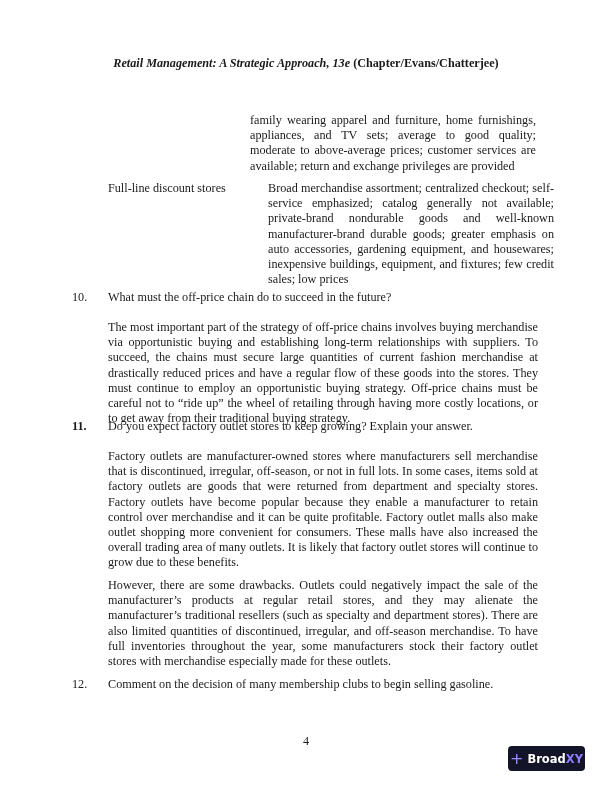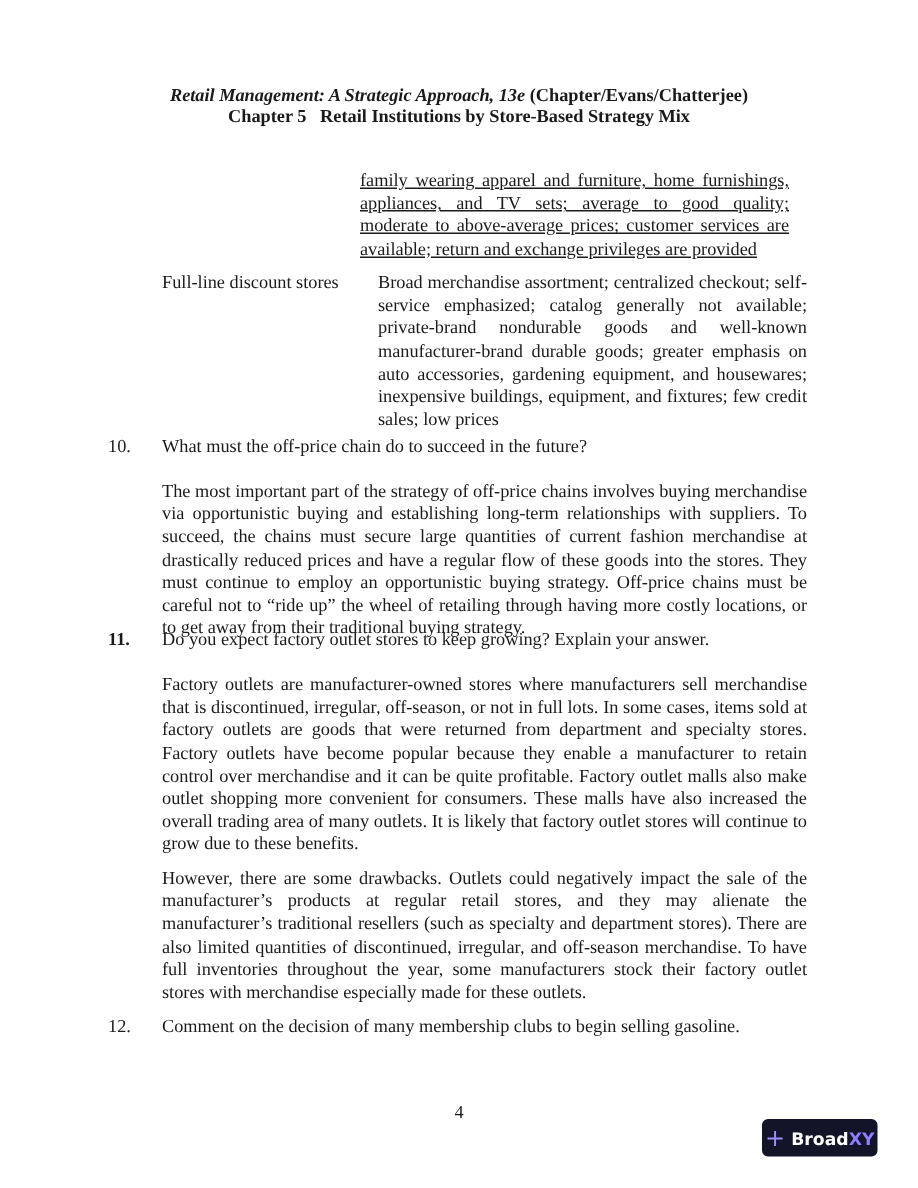--- a/index.html
+++ b/index.html
@@ -2,43 +2,40 @@
 <html><head>
 <meta charset="utf-8">
 <style>
   html, body { margin: 0; padding: 0; background: #ffffff; }
   body { width: 612px; height: 792px; position: relative; overflow: hidden;
          font-family: "Liberation Serif", serif; color: #1a1a1a; }
   .header { position: absolute; top: 56px; left: 0; width: 612px; text-align: center;
             font-size: 12.2px; font-weight: bold; line-height: 14px; }
   .header .title-it { font-style: italic; }
   .p { position: absolute; font-size: 12.2px; line-height: 15.2px; text-align: justify; }
-  .def-cont { left: 240px; top: 113px; width: 286px; text-decoration: underline; }
+  .def-cont { left: 250px; top: 113px; width: 286px; }
   .term { position: absolute; left: 108px; top: 181px; font-size: 12.2px; line-height: 15.2px; }
-  .def-full { left: 252px; top: 181px; width: 286px; }
+  .def-full { left: 268px; top: 181px; width: 286px; }
   .qnum { position: absolute; left: 72px; font-size: 12.2px; line-height: 15.2px; }
   .qtext { position: absolute; left: 108px; font-size: 12.2px; line-height: 15.2px; }
   .ans { left: 108px; width: 430px; }
   .page-num { position: absolute; top: 734px; left: 0; width: 612px; text-align: center; font-size: 12.2px; }
   .badge { position: absolute; left: 508px; top: 746px; width: 77px; height: 25px; background: #141428;
            border-radius: 4px; display: flex; align-items: center; justify-content: center; gap: 4px;
            font-family: "DejaVu Sans", sans-serif; font-weight: bold; font-size: 11.5px; color: #ffffff; }
   .badge .plus { color: #9b8cff; font-weight: normal; font-size: 16px; line-height: 1; }
   .badge .xy { color: #8f7cff; }
 </style>
 </head>
 <body>
 
 <div class="header">
   <div>
     <span class="title-it">Retail Management: A Strategic Approach, 13e</span>
     <span>(Chapter/Evans/Chatterjee)</span>
-  </div>
-  <div>
-    <span>Chapter 5</span>&nbsp;&nbsp;&nbsp;<span>Retail Institutions by Store-Based Strategy Mix</span>
   </div>
 </div>
 
 <div class="p def-cont">family wearing apparel and furniture, home furnishings, appliances, and TV sets; average to good quality; moderate to above-average prices; customer services are available; return and exchange privileges are provided</div>
 
 <div class="term">Full-line discount stores</div>
 <div class="p def-full">Broad merchandise assortment; centralized checkout; self-service emphasized; catalog generally not available; private-brand nondurable goods and well-known manufacturer-brand durable goods; greater emphasis on auto accessories, gardening equipment, and housewares; inexpensive buildings, equipment, and fixtures; few credit sales; low prices</div>
 
 <div class="qnum" style="top:290px;">10.</div>
 <div class="qtext" style="top:290px;">What must the off-price chain do to succeed in the future?</div>

